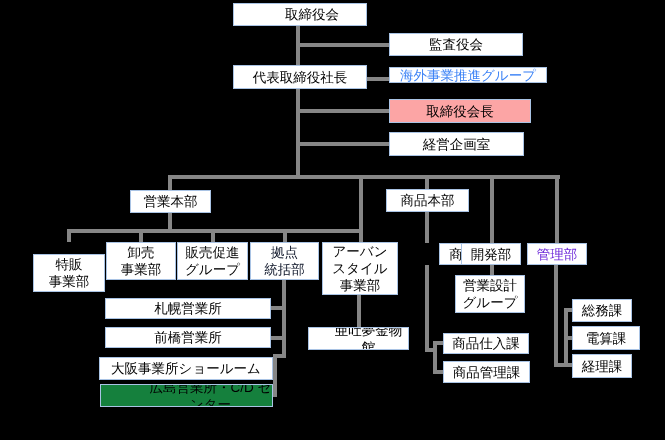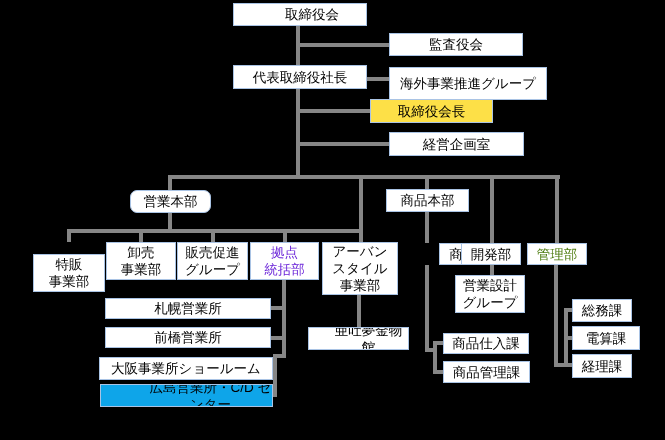--- a/index.html
+++ b/index.html
@@ -81,45 +81,45 @@
       <div class="conn" style="left: 554px; top: 265px; width: 4px; height: 102px; background: rgb(134, 134, 134);"></div>
       <div class="conn" style="left: 564px; top: 308px; width: 4px; height: 59px; background: rgb(134, 134, 134);"></div>
       <div class="conn" style="left: 564px; top: 308px; width: 8px; height: 4px; background: rgb(134, 134, 134);"></div>
       <div class="conn" style="left: 564px; top: 336px; width: 8px; height: 4px; background: rgb(134, 134, 134);"></div>
       <div class="conn" style="left: 554px; top: 363px; width: 18px; height: 4px; background: rgb(134, 134, 134);"></div>
     </div>
   <div class="layer" id="node-layer">
       <div class="node" style="left: 233px; top: 3px; width: 134px; height: 23px; background: rgb(255, 255, 255); border-color: rgb(169, 195, 228); color: rgb(0, 0, 0); padding-left: 24px;">取締役会</div>
       <div class="node" style="left: 389px; top: 33px; width: 134px; height: 23px; background: rgb(255, 255, 255); border-color: rgb(169, 195, 228); color: rgb(0, 0, 0);">監査役会</div>
       <div class="node" style="left: 233px; top: 65px; width: 134px; height: 24px; background: rgb(255, 255, 255); border-color: rgb(169, 195, 228); color: rgb(0, 0, 0);">代表取締役社長</div>
-      <div class="node" style="left: 389px; top: 67px; width: 158px; height: 33px; background: rgb(255, 255, 255); border-color: rgb(169, 195, 228); color: #000000;">海外事業推進グループ</div>
-      <div class="node" style="left: 370px; top: 99px; width: 123px; height: 24px; background: #fde047; border-color: rgb(169, 195, 228); color: rgb(0, 0, 0);">取締役会長</div>
+      <div class="node" style="left: 389px; top: 67px; width: 158px; height: 16px; background: rgb(255, 255, 255); border-color: rgb(169, 195, 228); color: #3b82f6;">海外事業推進グループ</div>
+      <div class="node" style="left: 389px; top: 99px; width: 142px; height: 24px; background: #fca5a5; border-color: rgb(169, 195, 228); color: rgb(0, 0, 0);">取締役会長</div>
       <div class="node" style="left: 389px; top: 132px; width: 135px; height: 24px; background: rgb(255, 255, 255); border-color: rgb(169, 195, 228); color: rgb(0, 0, 0);">経営企画室</div>
-      <div class="node" style="left: 130px; top: 190px; width: 81px; height: 23px; background: rgb(255, 255, 255); border-color: rgb(169, 195, 228); color: rgb(0, 0, 0); border-radius: 7px;">営業本部</div>
+      <div class="node" style="left: 130px; top: 190px; width: 81px; height: 23px; background: rgb(255, 255, 255); border-color: rgb(169, 195, 228); color: rgb(0, 0, 0);">営業本部</div>
       <div class="node" style="left: 386px; top: 189px; width: 83px; height: 23px; background: rgb(255, 255, 255); border-color: rgb(169, 195, 228); color: rgb(0, 0, 0);">商品本部</div>
       <div class="node" style="left: 33px; top: 242px; width: 72px; height: 38px; background: rgb(255, 255, 255); border-color: rgb(169, 195, 228); color: rgb(0, 0, 0); margin-top: 12px;">特販
 事業部</div>
       <div class="node" style="left: 106px; top: 242px; width: 70px; height: 38px; background: rgb(255, 255, 255); border-color: rgb(169, 195, 228); color: rgb(0, 0, 0);">卸売
 事業部</div>
       <div class="node" style="left: 177px; top: 242px; width: 71px; height: 38px; background: rgb(255, 255, 255); border-color: rgb(169, 195, 228); color: rgb(0, 0, 0);">販売促進
 グループ</div>
-      <div class="node" style="left: 250px; top: 242px; width: 69px; height: 38px; background: rgb(255, 255, 255); border-color: rgb(169, 195, 228); color: #6d28d9;">拠点
+      <div class="node" style="left: 250px; top: 242px; width: 69px; height: 38px; background: rgb(255, 255, 255); border-color: rgb(169, 195, 228); color: #0f172a;">拠点
 統括部</div>
       <div class="node" style="left: 322px; top: 242px; width: 76px; height: 53px; background: rgb(255, 255, 255); border-color: rgb(169, 195, 228); color: rgb(0, 0, 0);">アーバン
 スタイル
 事業部</div>
       <div class="node" style="left: 395px; top: 243px; width: 61px; height: 22px; background: rgb(255, 255, 255); border-color: rgb(169, 195, 228); color: rgb(0, 0, 0); margin-left: 44px;">商品部</div>
       <div class="node" style="left: 461px; top: 243px; width: 60px; height: 22px; background: rgb(255, 255, 255); border-color: rgb(169, 195, 228); color: rgb(0, 0, 0);">開発部</div>
-      <div class="node" style="left: 527px; top: 243px; width: 60px; height: 22px; background: rgb(255, 255, 255); border-color: rgb(169, 195, 228); color: #4d7c0f;">管理部</div>
+      <div class="node" style="left: 527px; top: 243px; width: 60px; height: 22px; background: rgb(255, 255, 255); border-color: rgb(169, 195, 228); color: #6d28d9;">管理部</div>
       <div class="node" style="left: 455px; top: 275px; width: 70px; height: 38px; background: rgb(255, 255, 255); border-color: rgb(169, 195, 228); color: rgb(0, 0, 0);">営業設計
 グループ</div>
       <div class="node" style="left: 105px; top: 298px; width: 166px; height: 21px; background: rgb(255, 255, 255); border-color: rgb(169, 195, 228); color: rgb(0, 0, 0);">札幌営業所</div>
       <div class="node" style="left: 105px; top: 327px; width: 166px; height: 21px; background: rgb(255, 255, 255); border-color: rgb(169, 195, 228); color: rgb(0, 0, 0); text-align: center;">前橋営業所</div>
       <div class="node" style="left: 99px; top: 357px; width: 174px; height: 23px; background: rgb(255, 255, 255); border-color: rgb(169, 195, 228); color: rgb(0, 0, 0);">大阪事業所ショールーム</div>
-      <div class="node" style="left: 100px; top: 384px; width: 173px; height: 23px; background: #0ea5e9; border-color: rgb(169, 195, 228); color: rgb(0, 0, 0); padding-left: 48px;">広島営業所・C/D センター</div>
+      <div class="node" style="left: 100px; top: 384px; width: 173px; height: 23px; background: #15803d; border-color: rgb(169, 195, 228); color: rgb(0, 0, 0); padding-left: 48px;">広島営業所・C/D センター</div>
       <div class="node" style="left: 308px; top: 327px; width: 101px; height: 23px; background: rgb(255, 255, 255); border-color: rgb(169, 195, 228); color: rgb(0, 0, 0); padding-left: 20px;">亜吐夢金物館</div>
       <div class="node" style="left: 443px; top: 361px; width: 87px; height: 22px; background: rgb(255, 255, 255); border-color: rgb(169, 195, 228); color: rgb(0, 0, 0);">商品管理課</div>
       <div class="node" style="left: 443px; top: 333px; width: 86px; height: 21px; background: rgb(255, 255, 255); border-color: rgb(169, 195, 228); color: rgb(0, 0, 0);">商品仕入課</div>
       <div class="node" style="left: 572px; top: 299px; width: 60px; height: 23px; background: rgb(255, 255, 255); border-color: rgb(169, 195, 228); color: rgb(0, 0, 0);">総務課</div>
       <div class="node" style="left: 572px; top: 326px; width: 68px; height: 24px; background: rgb(255, 255, 255); border-color: rgb(169, 195, 228); color: rgb(0, 0, 0);">電算課</div>
       <div class="node" style="left: 572px; top: 354px; width: 60px; height: 24px; background: rgb(255, 255, 255); border-color: rgb(169, 195, 228); color: rgb(0, 0, 0);">経理課</div>
     </div>
 </div>
 
 </body></html>

